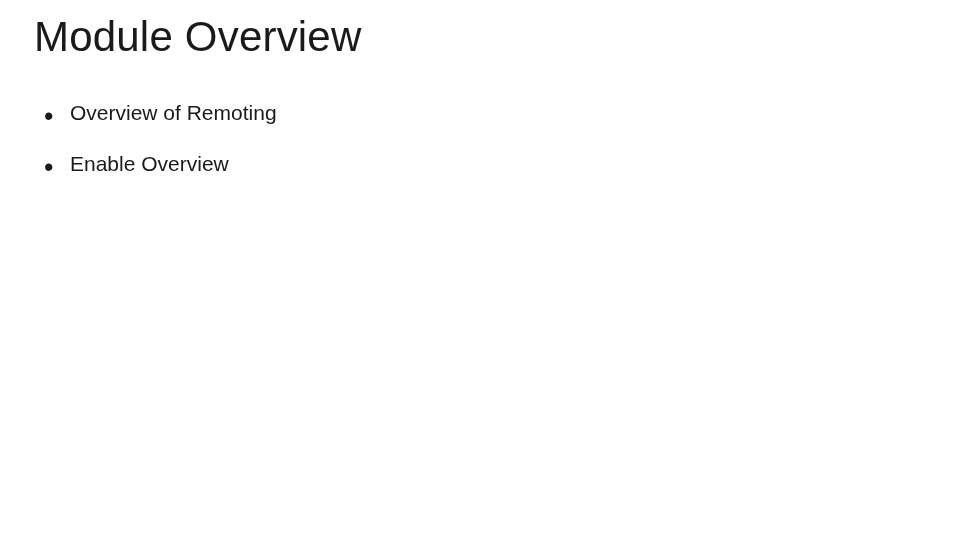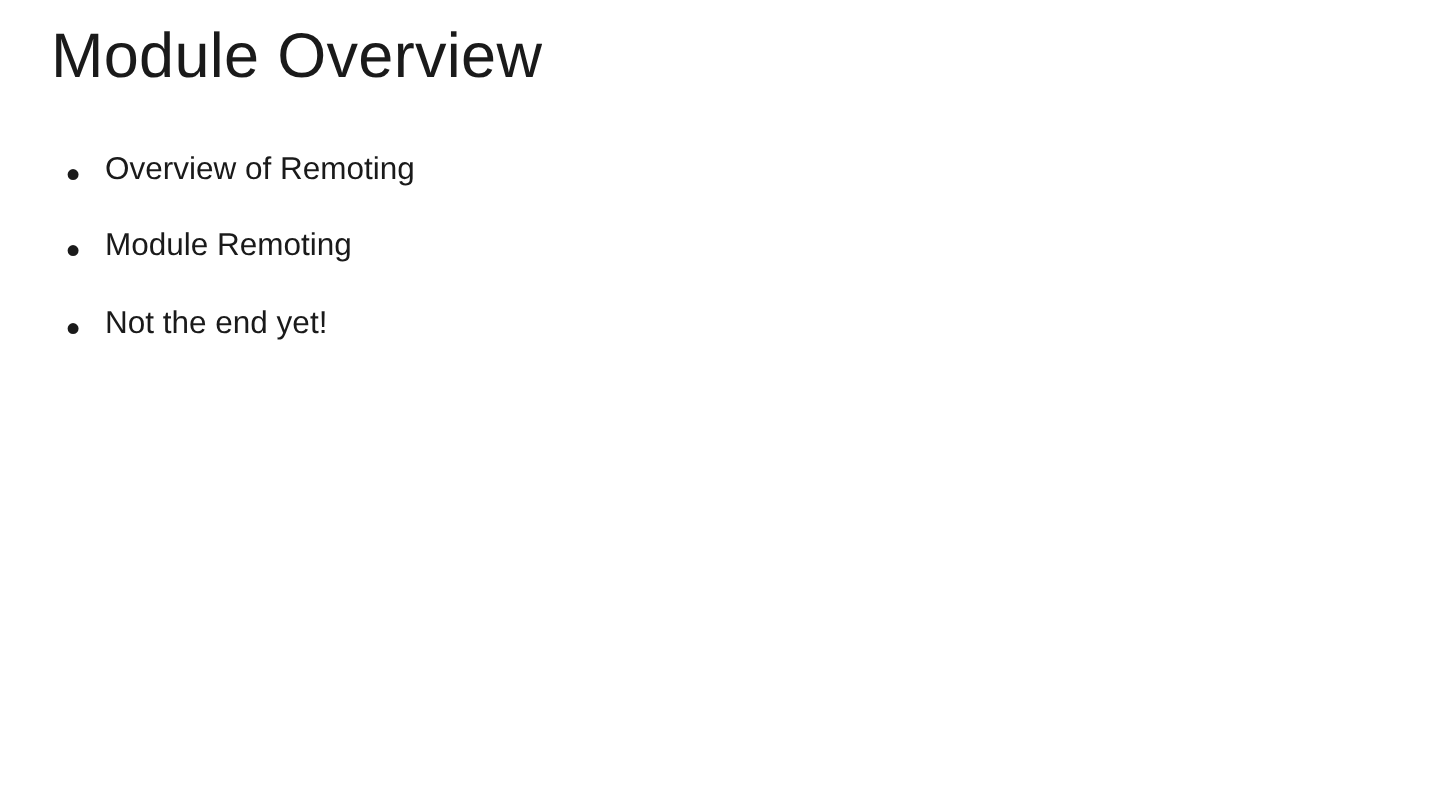--- a/index.html
+++ b/index.html
@@ -48,16 +48,15 @@
     line-height: 1.2;
   }
 </style>
 </head>
 <body>
 
 <div class="slide">
   <h1 class="title">Module Overview</h1>
   <ul class="bullets">
     <li>Overview of Remoting</li>
-    <li>Module Remoting</li>
-    <li>Not the end yet!</li>
+    <li>Enable Overview</li>
   </ul>
 </div>
 
 </body></html>

